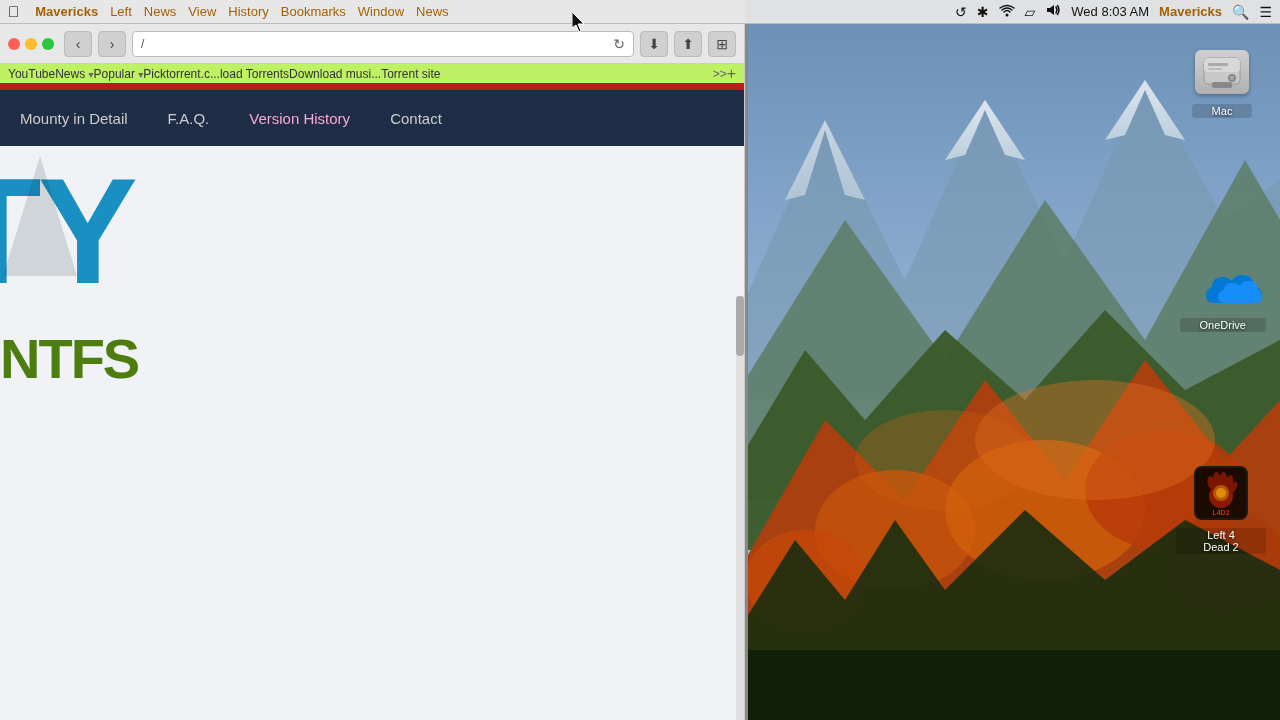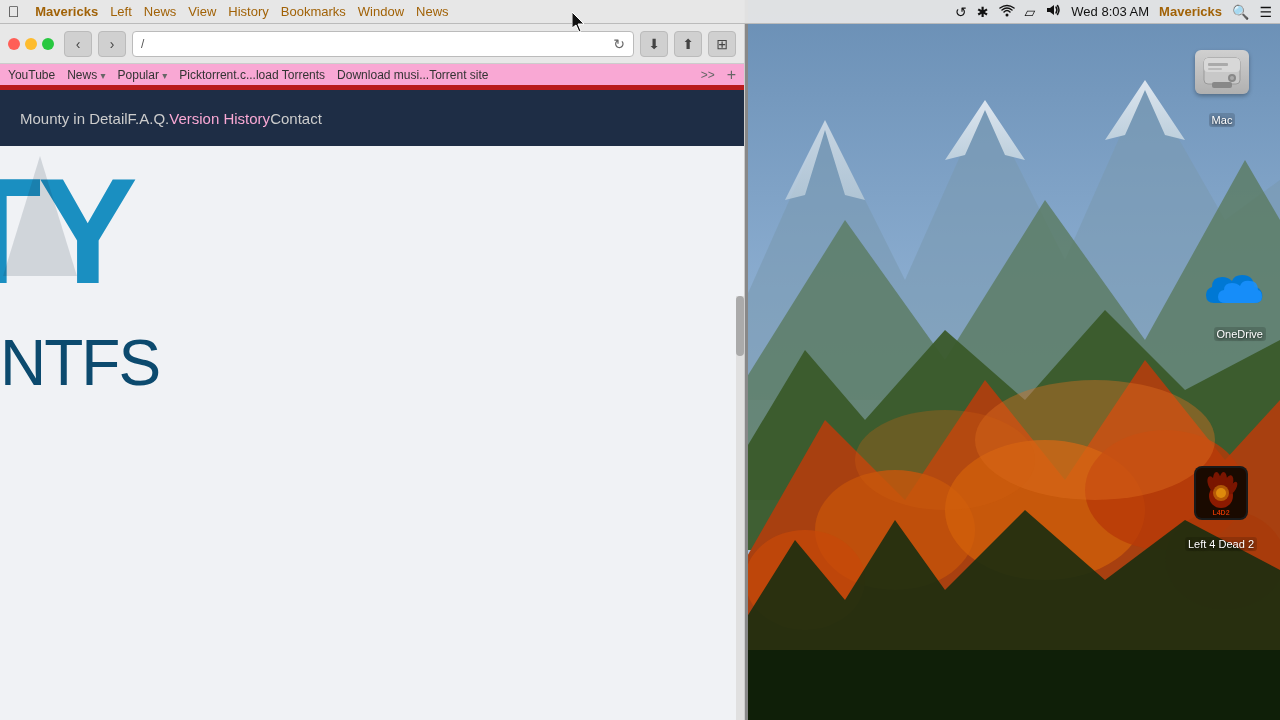--- a/index.html
+++ b/index.html
@@ -88,28 +88,28 @@
       width: 80px;
     }
     .desktop-icon-img {
       width: 56px;
       height: 56px;
       display: flex;
       align-items: center;
       justify-content: center;
     }
     .desktop-icon-label {
-      margin-top: 13px;
+      margin-top: 4px;
       font-size: 11px;
       color: #fff;
       text-shadow: 0 1px 3px rgba(0,0,0,0.8);
       text-align: center;
       background: rgba(0,0,0,0.15);
       border-radius: 3px;
-      padding: 1px 3px;
+      padding: 1px 20px;
     }
 
     
     #browser {
       position: absolute;
       top: 0;
       left: 0;
       width: 745px;
       bottom: 0;
       background: #fff;
@@ -177,26 +177,25 @@
       align-items: center;
       justify-content: center;
       cursor: pointer;
       font-size: 14px;
       color: #444;
     }
 
     
     #bookmarks-bar {
       height: 26px;
-      background: #f9a8d4;
-      border-bottom: 5px solid #b91c1c;
+      background: #bef264;
+      border-bottom: 7px solid #b91c1c;
       display: flex;
       align-items: center;
       padding: 0 8px;
-      gap: 12px;
       font-size: 12px;
     }
     .bookmark-item {
       color: #333;
       cursor: pointer;
       white-space: nowrap;
     }
     .bookmark-arrow {
       color: #666;
       font-size: 10px;
@@ -212,20 +211,21 @@
       font-size: 16px;
     }
 
     
     #site-nav {
       height: 56px;
       background: #1e2d45;
       display: flex;
       align-items: center;
       padding: 0 20px;
+      gap: 40px;
     }
     .nav-item {
       color: #ccc;
       font-size: 15px;
       cursor: pointer;
       text-decoration: none;
     }
 
     
     #site-content {
@@ -423,23 +423,23 @@
     ">
       <svg width="80" height="130" viewBox="0 0 80 130">
         <polygon points="0,130 40,0 80,130" fill="#1e2d45" opacity="0.15"></polygon>
       </svg>
     </div>
 
     <div style="
       position: absolute;
       top: 185px;
       left: 0;
-      font-size: 64px;
-      font-weight: 400;
-      color: #0c4a6e;
+      font-size: 56px;
+      font-weight: 700;
+      color: #4d7c0f;
       letter-spacing: -2px;
       line-height: 1;
     ">NTFS</div>
 
 
     <div id="scrollbar">
       <div id="scrollbar-thumb"></div>
     </div>
   </div>
 </div>

